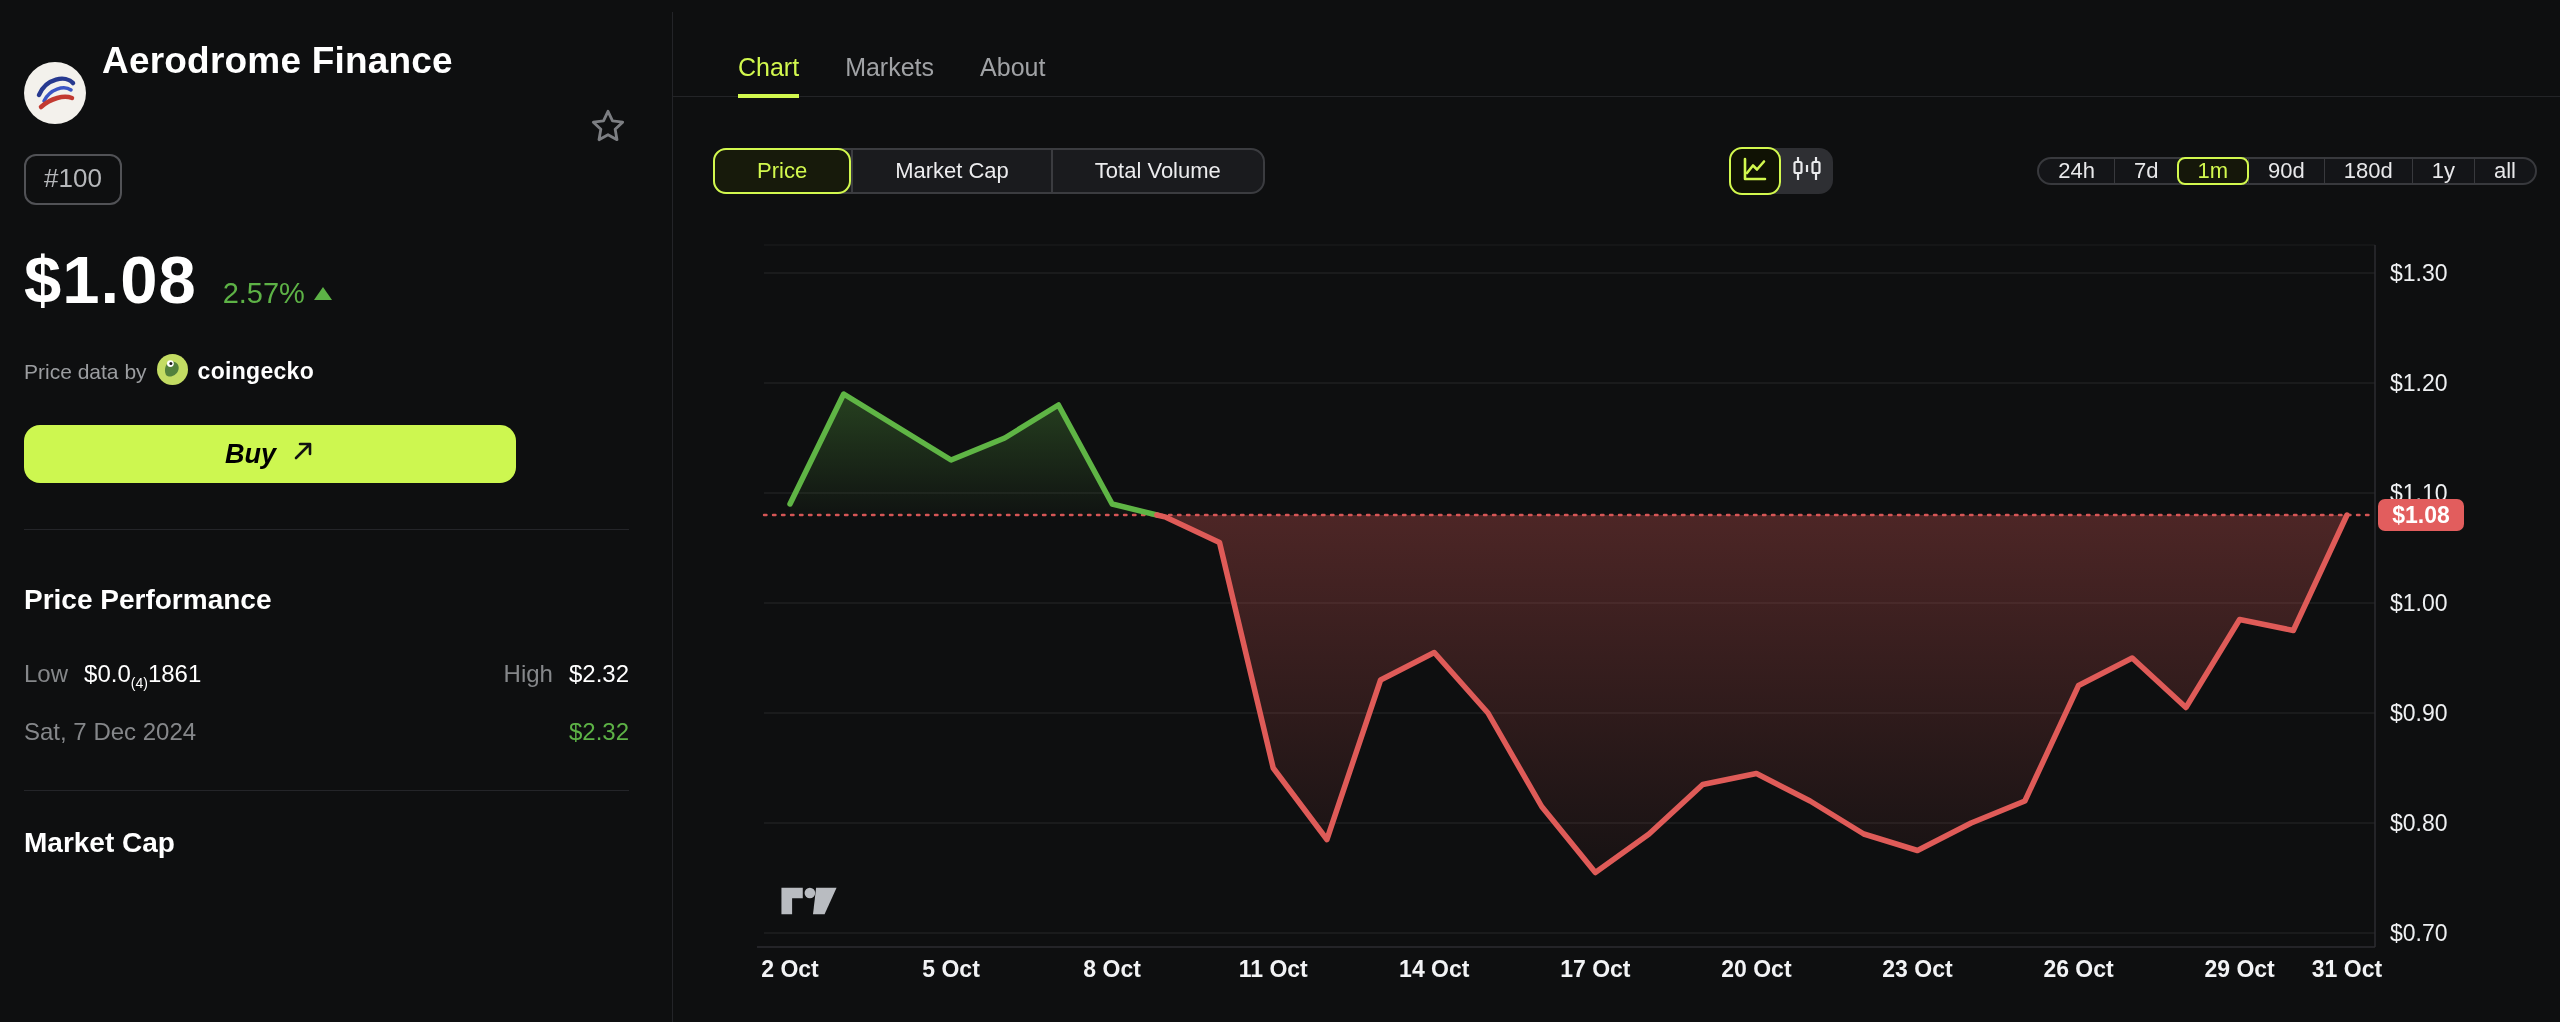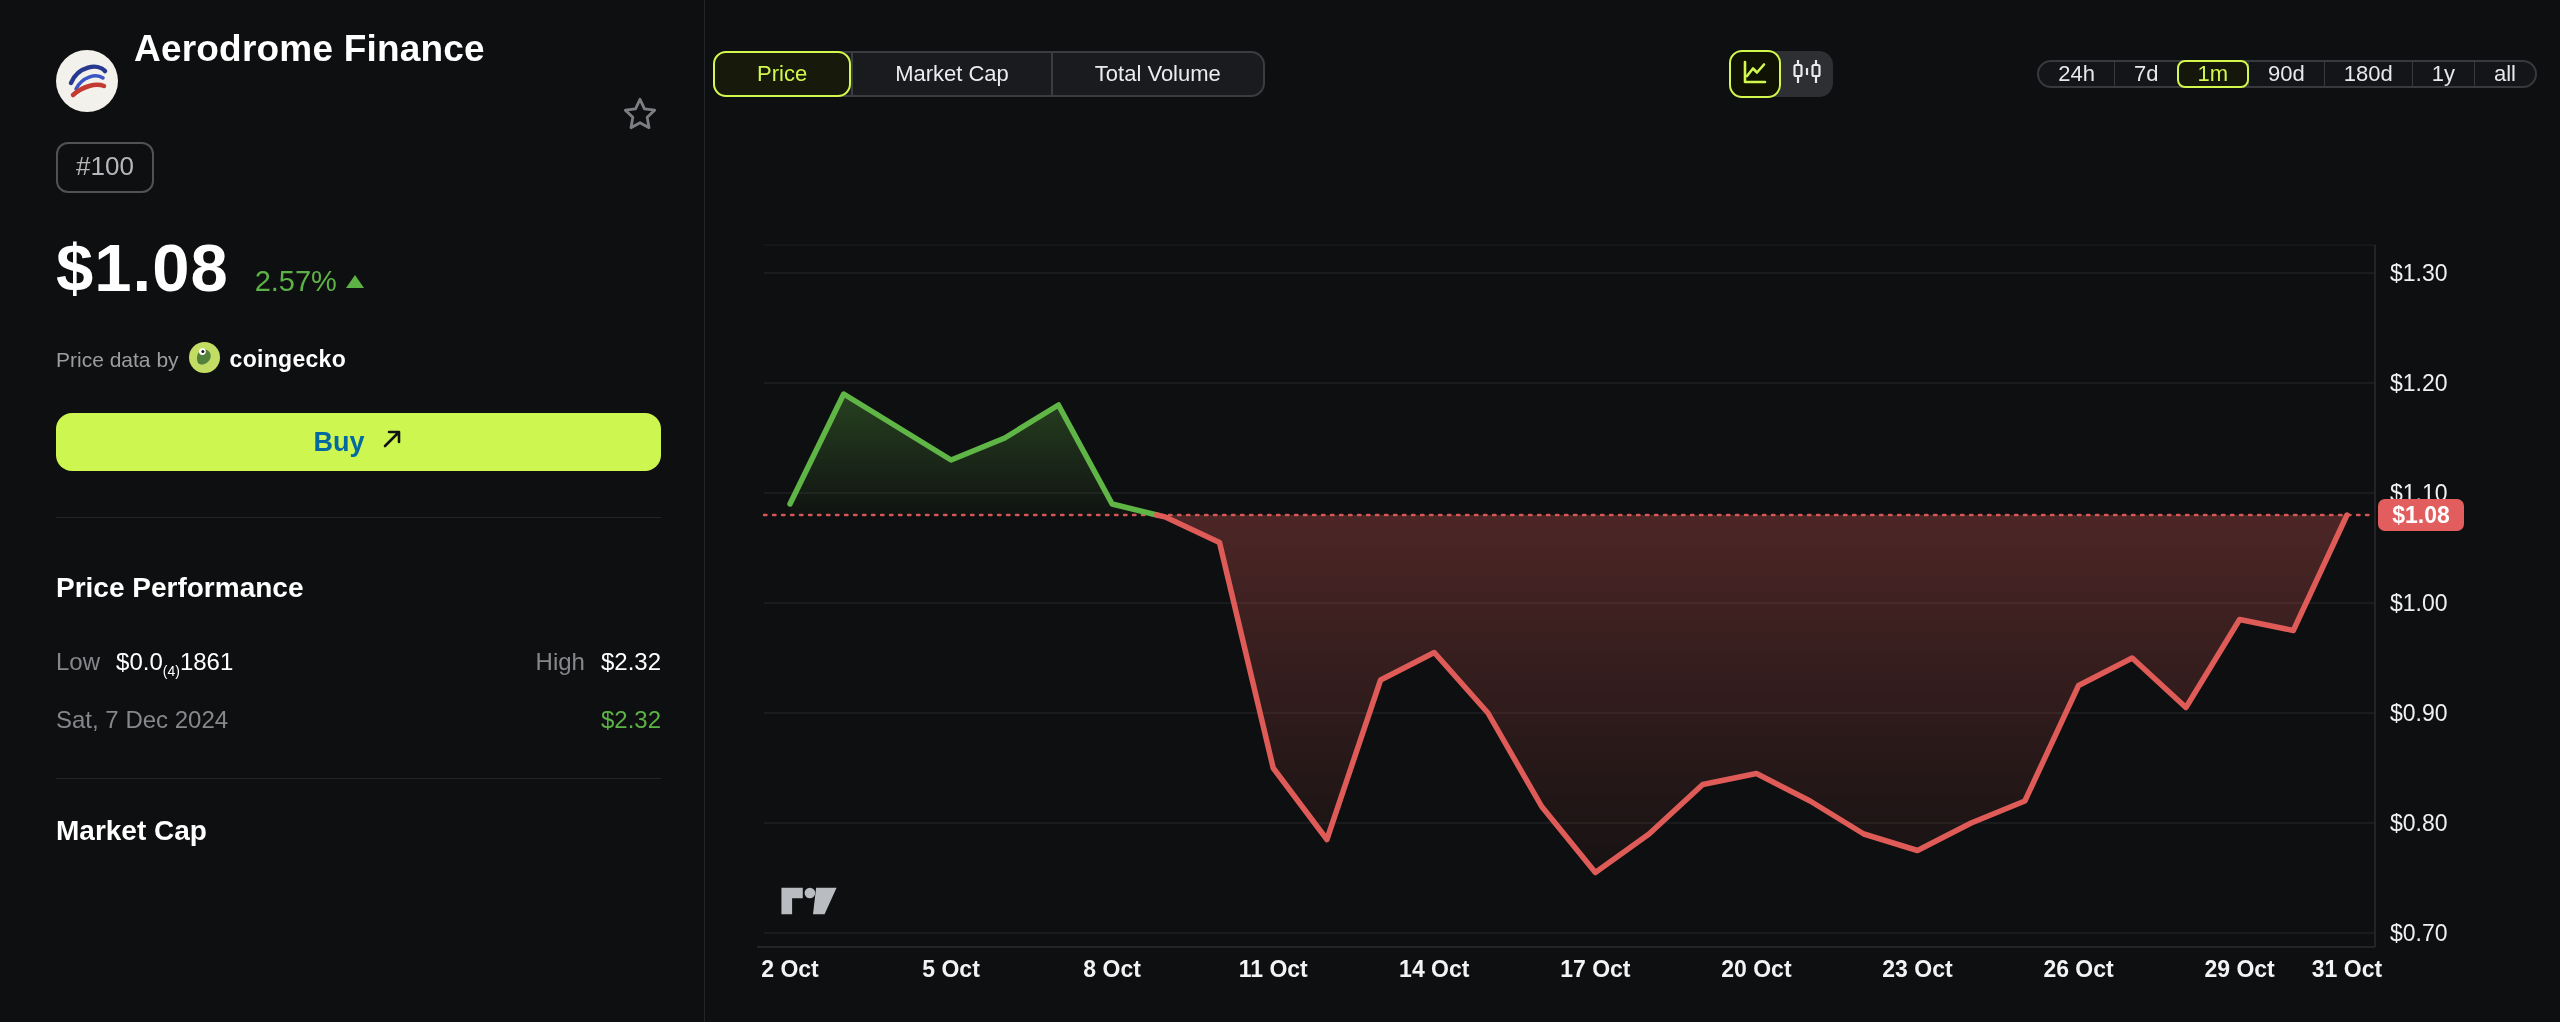--- a/index.html
+++ b/index.html
@@ -1,40 +1,40 @@
 <!DOCTYPE html>
 <html><head>
 <meta charset="utf-8">
 <style>
   html,body{margin:0;padding:0;background:#0e0f10;color:#fff;
     font-family:"Liberation Sans",sans-serif;}
   body{width:2560px;height:1022px;position:relative;overflow:hidden;}
 
   
-  .sidebar{position:absolute;left:0;top:0;bottom:0;width:673px;
+  .sidebar{position:absolute;left:0;top:12px;bottom:0;width:673px;
     border-right:1px solid #232428;box-sizing:border-box;
-    padding:28px 44px 0 24px;margin-left:32px;}
+    padding:28px 44px 0 24px;}
   .coin-header{display:flex;gap:16px;position:relative;align-items:flex-start;}
   .logo-wrap{width:62px;height:62px;margin-top:22px;flex:0 0 auto;}
   .coin-title{font-size:37px;font-weight:700;line-height:1.15;letter-spacing:.2px;}
   .coin-symbol{font-size:34px;color:#8b8e92;margin-top:2px;}
   .star{position:absolute;right:0;top:66px;cursor:pointer;}
   .rank-badge{display:inline-block;margin-top:30px;padding:7px 18px 9px;
     border:2px solid #515256;border-radius:12px;color:#b5b7ba;font-size:26px;}
   .price-row{margin-top:36px;display:flex;align-items:baseline;gap:26px;}
   .price-big{font-size:67px;font-weight:700;letter-spacing:1px;}
   .price-change{font-size:29px;color:#5db246;font-weight:500;display:flex;align-items:center;gap:9px;}
   .tri-up{width:0;height:0;border-left:9px solid transparent;border-right:9px solid transparent;
     border-bottom:13px solid #5db246;display:inline-block;}
   .attribution{margin-top:36px;display:flex;align-items:center;gap:10px;}
   .attr-prefix{color:#9b9da0;font-size:21px;}
   .attr-provider{font-size:23px;font-weight:700;letter-spacing:.3px;}
-  .buy-btn{margin-top:36px;width:605px;height:58px;background:#cdf750;border:none;
-    border-radius:16px;color:#0369a1;font-size:27px;font-weight:600;
-    display:flex;align-items:center;justify-content:center;gap:15px;cursor:pointer;}
+  .buy-btn{margin-top:36px;width:492px;height:58px;background:#cdf750;border:none;
+    border-radius:16px;color:#000000;font-size:27px;font-weight:600;
+    display:flex;align-items:center;justify-content:center;gap:15px;cursor:pointer;font-style:italic;}
   .divider{border:none;border-top:1px solid #242529;margin:46px 0 0 0;width:605px;}
   .section-title{margin-top:54px;font-size:28px;font-weight:700;}
   .lh-row{margin-top:44px;width:605px;display:flex;justify-content:space-between;
     font-size:24px;align-items:baseline;}
   .lh-pair{display:flex;gap:16px;align-items:baseline;}
   .muted{color:#85878a;}
   .val{color:#fff;font-weight:500;}
   .sub-digits{font-size:14px;vertical-align:-6px;}
   .ath-label{margin-top:28px;font-size:24px;color:#85878a;}
   .ath-row{margin-top:27px;width:605px;display:flex;justify-content:space-between;
@@ -150,20 +150,25 @@
     <span class="green-val">$2.32</span>
   </div>
 
   <hr class="divider2">
 
   <div class="mcap-title">Market Cap</div>
 </aside>
 
 <main class="main">
 
+  <nav class="tabs">
+    <div class="tab active">Chart</div>
+    <div class="tab">Markets</div>
+    <div class="tab">About</div>
+  </nav>
 
   <div class="controls">
     <div class="seg">
       <div class="seg-item active">Price</div>
       <div class="seg-item">Market Cap</div>
       <div class="seg-item">Total Volume</div>
     </div>
 
     <div class="icon-toggle">
       <div class="icon-cell active">

